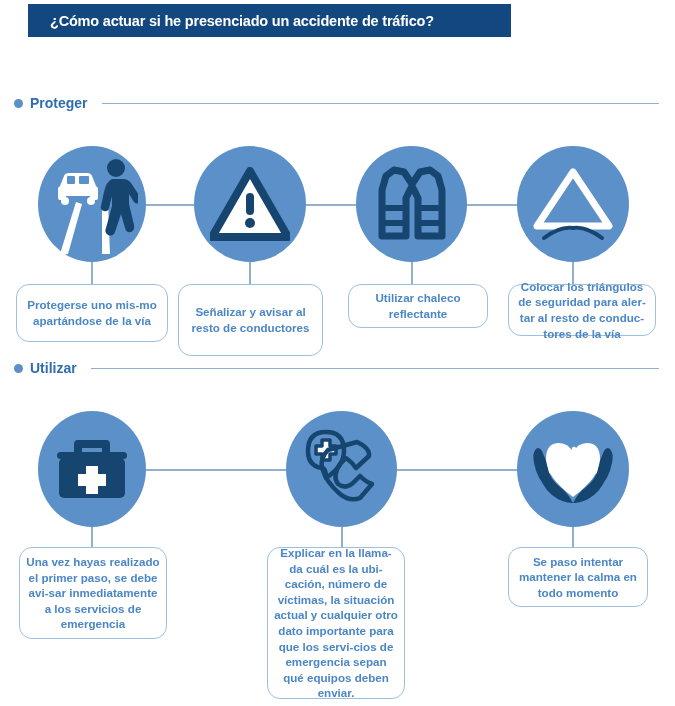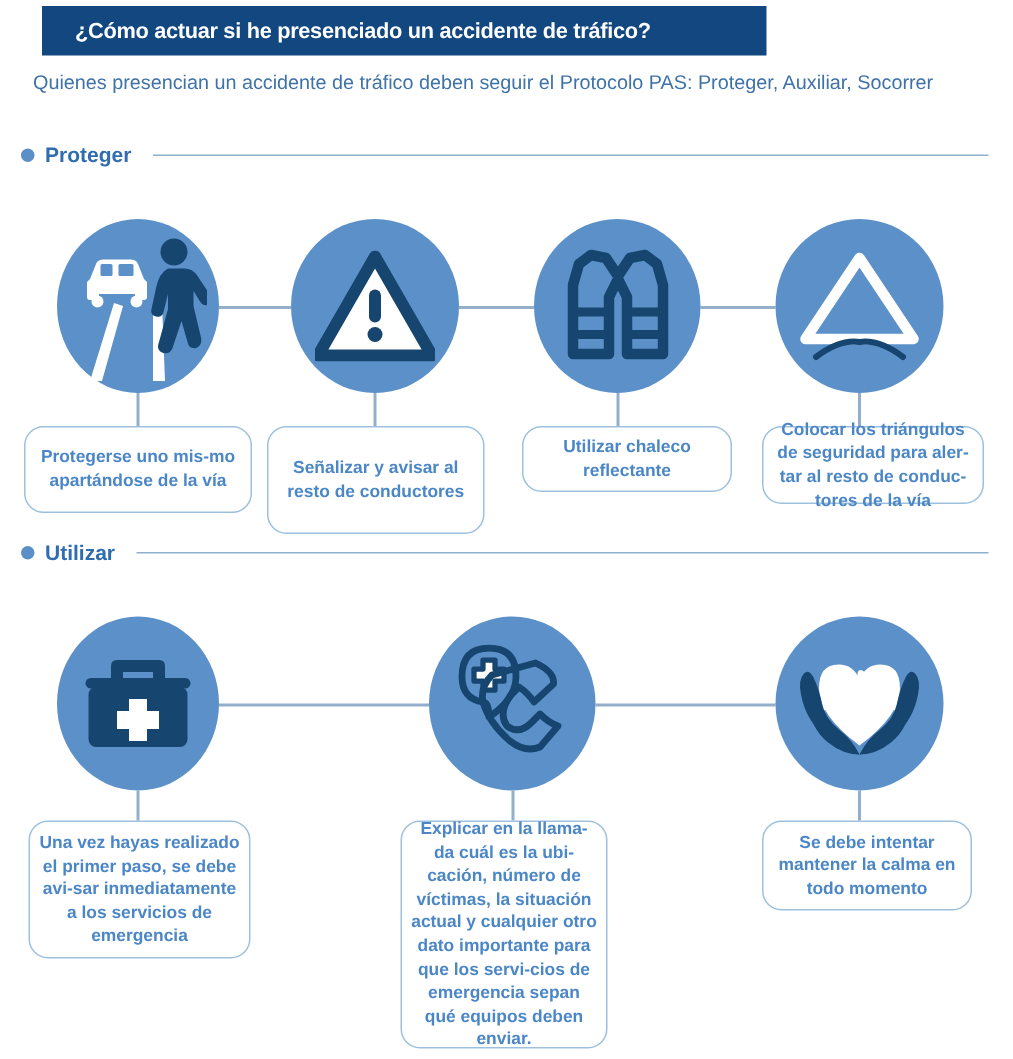--- a/index.html
+++ b/index.html
@@ -60,21 +60,20 @@
 </style>
 </head>
 <body>
 
 <div class="page">
 
   <div class="header-bar">
     <div class="header-title">¿Cómo actuar si he presenciado un accidente de tráfico?</div>
   </div>
 
-  <div class="intro">Quienes presencian un accidente de tráfico deben seguir el Protocolo PAS: Proteger, Auxiliar, Socorrer</div>
 
   <div class="section-head" style="left:14px;top:95px;">
     <div class="sec-dot"></div>
     <div class="sec-label">Proteger</div>
     <div class="sec-rule"></div>
   </div>
 
   <div class="row" style="top:146px;height:195px;">
 
     <div class="hline" style="left:146px;top:58px;width:48px;"></div>
@@ -202,18 +201,18 @@
 
           <path d="M8 18 Q4 22 6 32 Q9 48 20 58 Q31 70 45 72 Q40 62 32 56 Q22 48 20 38 Q18 28 14 20 Q11 15 8 18 Z" fill="#16456F"></path>
           <path d="M18 30 Q16 40 24 50 Q33 62 45 72 Q34 72 24 64 Q12 54 12 40 Q12 32 18 30 Z" fill="#16456F"></path>
 
           <path d="M82 18 Q86 22 84 32 Q81 48 70 58 Q59 70 45 72 Q50 62 58 56 Q68 48 70 38 Q72 28 76 20 Q79 15 82 18 Z" fill="#16456F"></path>
           <path d="M72 30 Q74 40 66 50 Q57 62 45 72 Q56 72 66 64 Q78 54 78 40 Q78 32 72 30 Z" fill="#16456F"></path>
         </svg>
       </div>
       <div class="vstub" style="left:55px;top:116px;height:20px;"></div>
       <div class="caption" style="left:-9px;top:136px;width:140px;height:60px;">
-        <span>Se debe intentar mantener la calma en todo momento</span>
+        <span>Se paso intentar mantener la calma en todo momento</span>
       </div>
     </div>
   </div>
 
 </div>
 
 </body></html>

